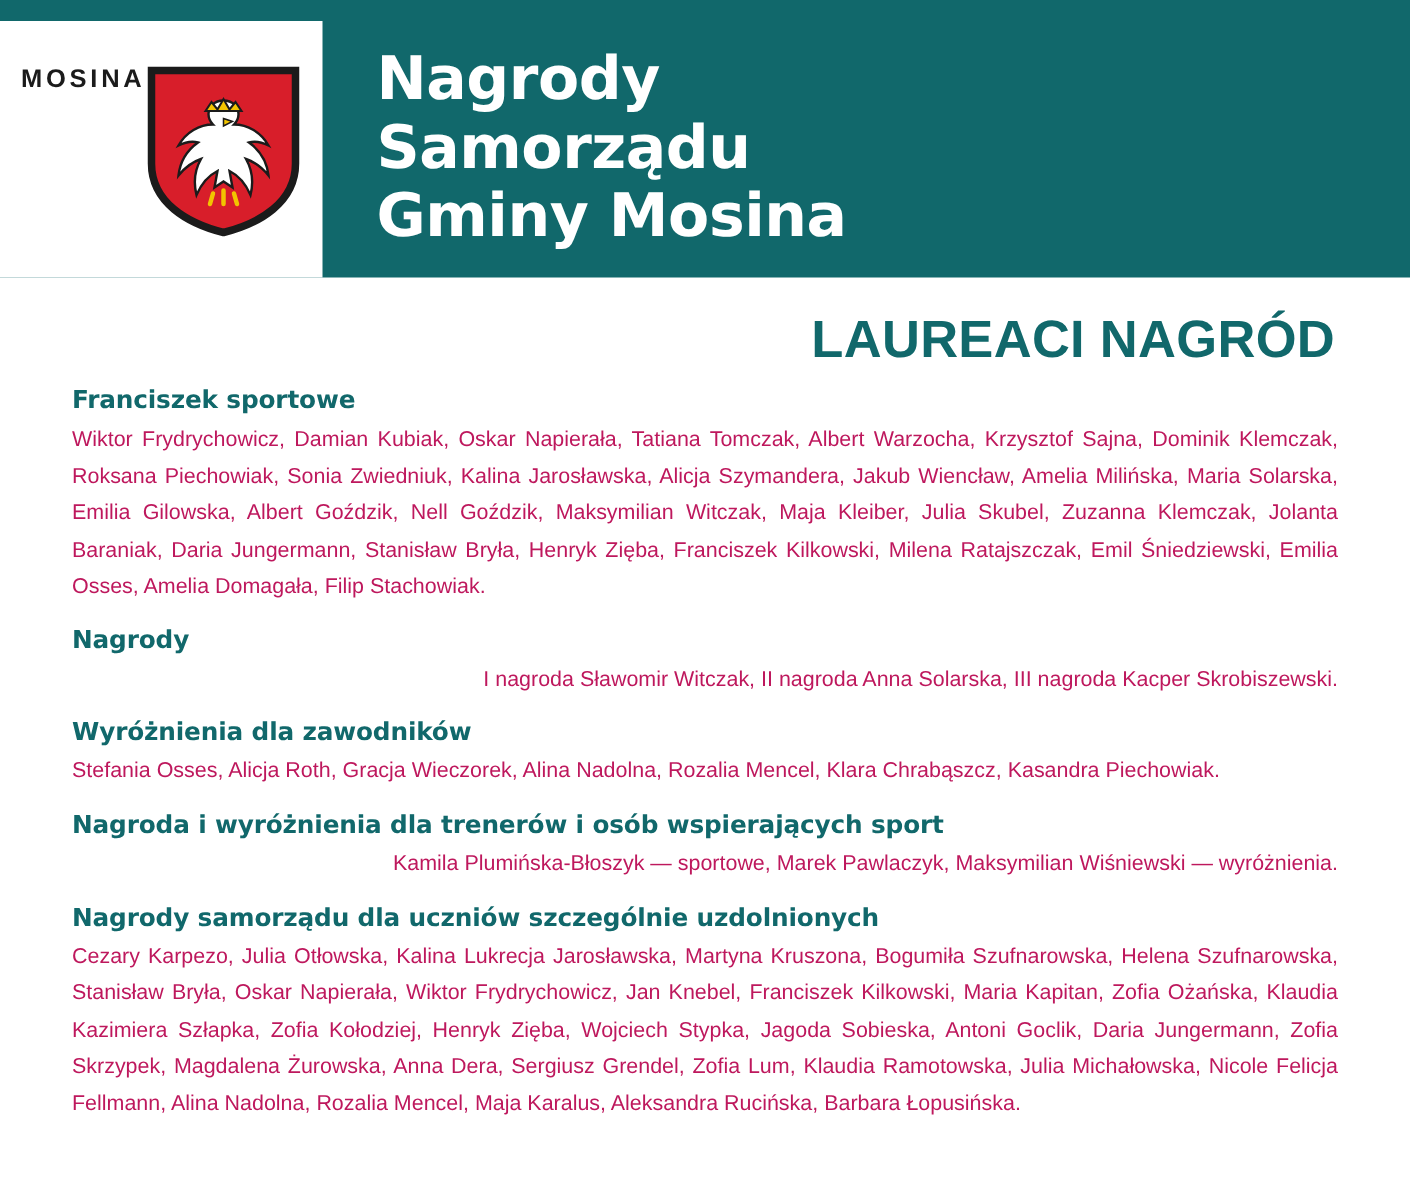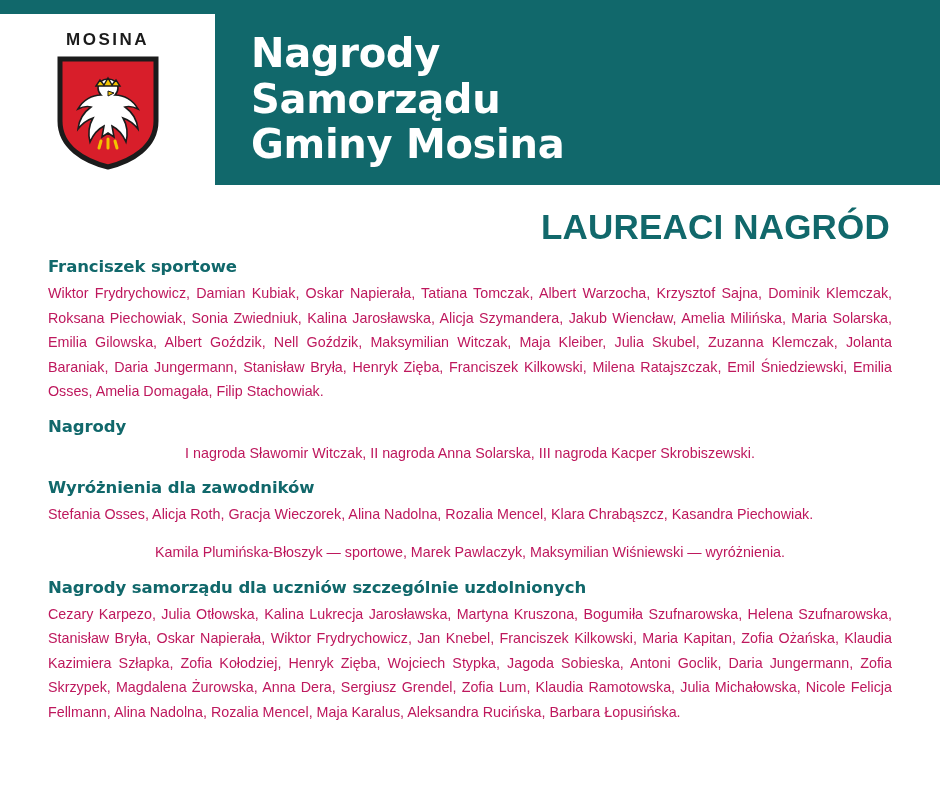--- a/index.html
+++ b/index.html
@@ -35,22 +35,22 @@
   .header-left {
     width: 215px;
     background: #ffffff;
     display: flex;
     align-items: center;
     justify-content: center;
     box-sizing: border-box;
   }
   .crest-wrap {
     display: flex;
-    flex-direction: column;
-    align-items: center;
+    flex-direction: row;
+    align-items: flex-start;
     justify-content: center;
     padding-top: 2px;
   }
   .crest-name {
     font-size: 17px;
     font-weight: bold;
     letter-spacing: 2.5px;
     color: #1b1b1b;
     margin-bottom: 5px;
     font-family: "Liberation Sans", sans-serif;
@@ -104,21 +104,21 @@
   }
   .section-body {
     color: #be185d;
     font-size: 14.3px;
     line-height: 1.72;
     text-align: justify;
     text-justify: inter-word;
     font-family: "Liberation Sans", sans-serif;
   }
   .section-body.nojustify {
-    text-align: center;
+    text-align: right;
   }
 </style>
 </head>
 <body>
 
 <div class="page">
 
   <div class="header">
     <div class="header-left">
       <div class="crest-wrap">
@@ -164,20 +164,21 @@
       <div class="section-title">Nagrody</div>
       <div class="section-body nojustify">I nagroda Sławomir Witczak, II nagroda Anna Solarska, III nagroda Kacper Skrobiszewski.</div>
     </div>
 
     <div class="section">
       <div class="section-title">Wyróżnienia dla zawodników</div>
       <div class="section-body">Stefania Osses, Alicja Roth, Gracja Wieczorek, Alina Nadolna, Rozalia Mencel, Klara Chrabąszcz, Kasandra Piechowiak.</div>
     </div>
 
     <div class="section">
+      <div class="section-title">Nagroda i wyróżnienia dla trenerów i osób wspierających sport</div>
       <div class="section-body nojustify">Kamila Plumińska-Błoszyk — sportowe, Marek Pawlaczyk, Maksymilian Wiśniewski — wyróżnienia.</div>
     </div>
 
     <div class="section">
       <div class="section-title">Nagrody samorządu dla uczniów szczególnie uzdolnionych</div>
       <div class="section-body">Cezary Karpezo, Julia Otłowska, Kalina Lukrecja Jarosławska, Martyna Kruszona, Bogumiła Szufnarowska, Helena Szufnarowska, Stanisław Bryła, Oskar Napierała, Wiktor Frydrychowicz, Jan Knebel, Franciszek Kilkowski, Maria Kapitan, Zofia Ożańska, Klaudia Kazimiera Szłapka, Zofia Kołodziej, Henryk Zięba, Wojciech Stypka, Jagoda Sobieska, Antoni Goclik, Daria Jungermann, Zofia Skrzypek, Magdalena Żurowska, Anna Dera, Sergiusz Grendel, Zofia Lum, Klaudia Ramotowska, Julia Michałowska, Nicole Felicja Fellmann, Alina Nadolna, Rozalia Mencel, Maja Karalus, Aleksandra Rucińska, Barbara Łopusińska.</div>
     </div>
   </div>
 
 </div>

